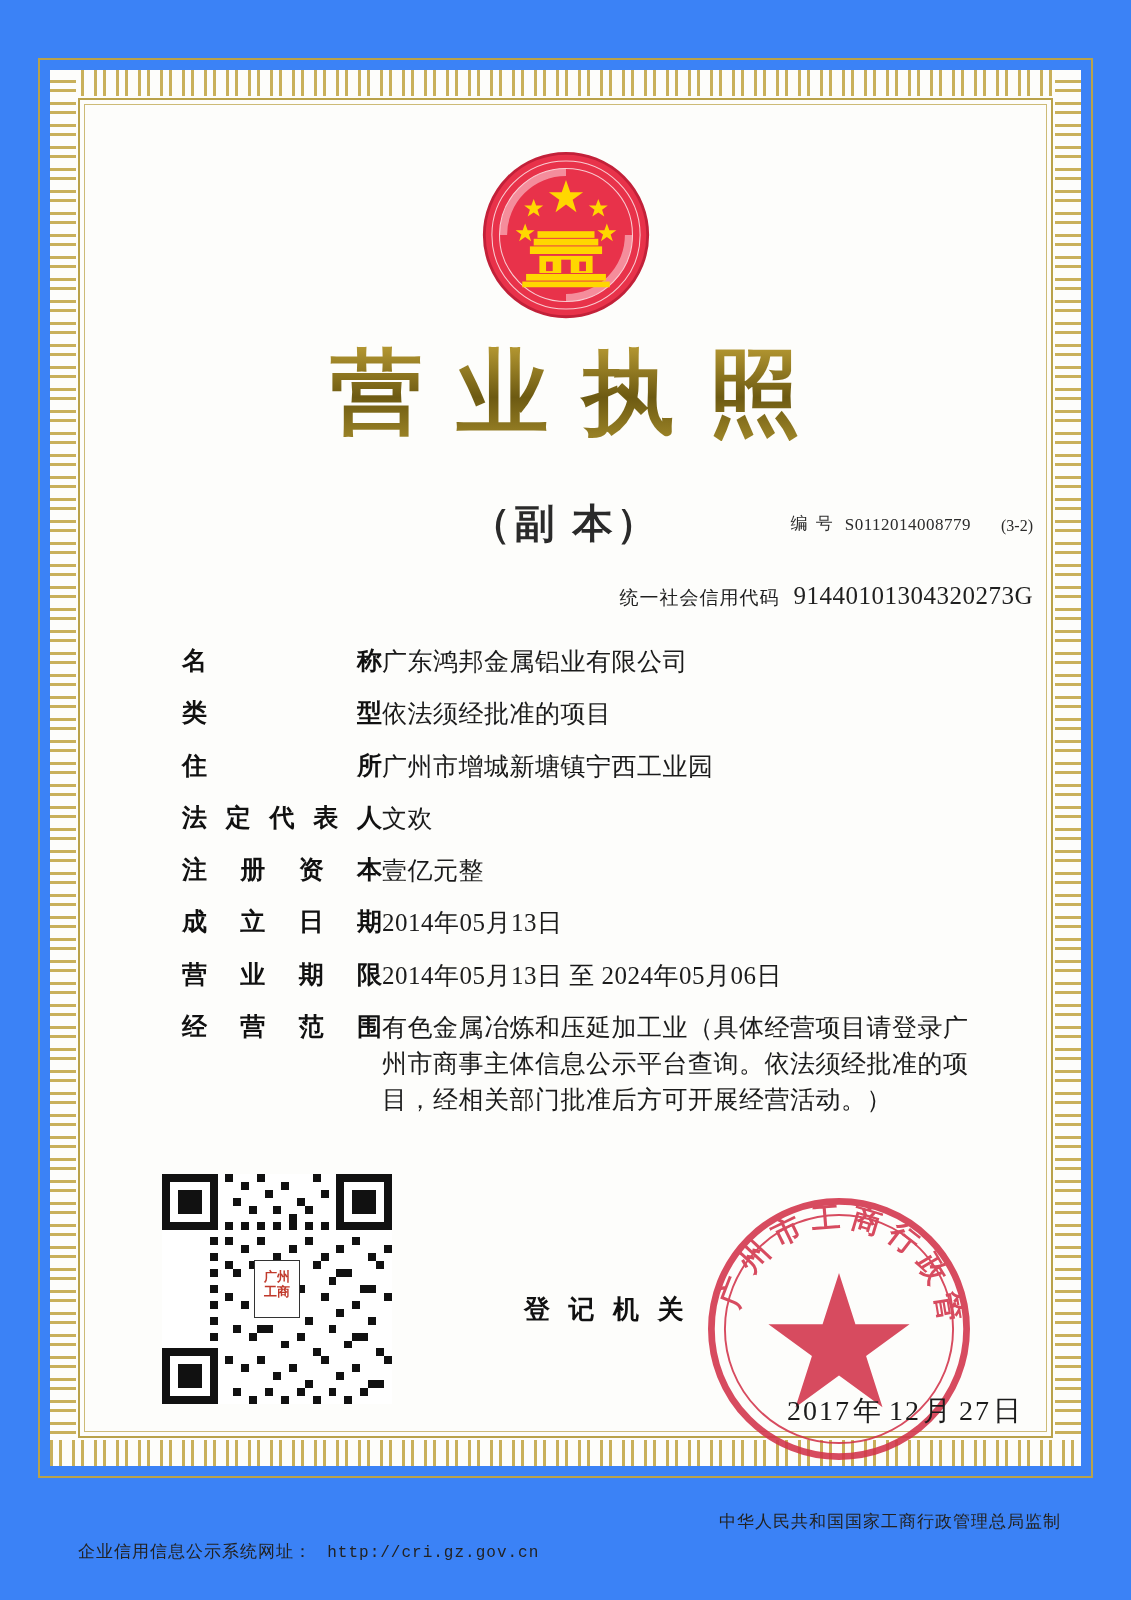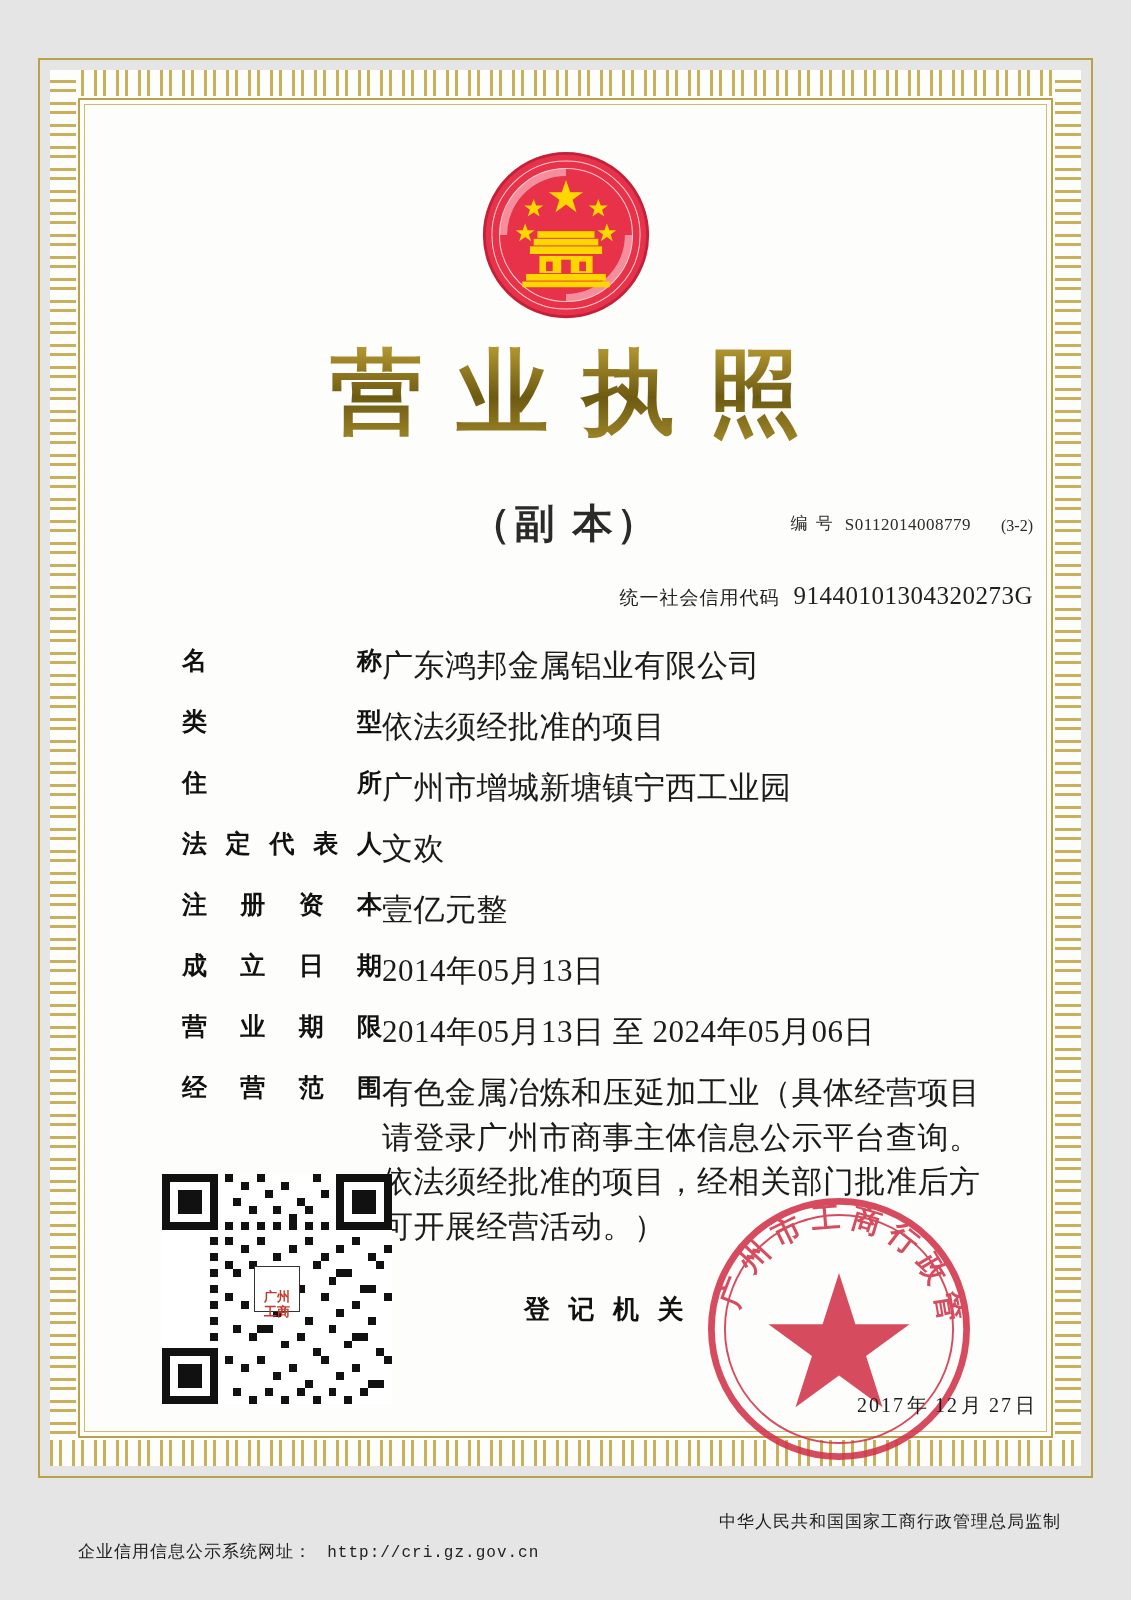--- a/index.html
+++ b/index.html
@@ -14,21 +14,21 @@
     font-family: "Liberation Serif", "DejaVu Serif", serif;
     color: #1a1a1a;
     overflow: hidden;
   }
 
   
   .page {
     position: absolute;
     left: 0; top: 0;
     width: 1131px; height: 1600px;
-    background: #e5e5e5;
+    background: #3b82f6;
   }
   .frame-outer {
     position: absolute;
     left: 38px; top: 58px;
     width: 1055px; height: 1420px;
     border: 2px solid #b9a24a;
     box-sizing: border-box;
   }
   .frame-greek {
     position: absolute;
@@ -186,48 +186,48 @@
     flex: 0 0 200px;
     font-size: 25px;
     font-weight: bold;
     color: #111;
     display: flex;
     justify-content: space-between;
     letter-spacing: 0;
   }
   .field-label span { display: inline-block; }
   .field-value {
-    font-size: 31px;
+    font-size: 25px;
     color: #1b1b1b;
     line-height: 1.45;
     letter-spacing: 0.5px;
     flex: 1;
   }
   .field-value.num { font-family: "Liberation Serif", serif; }
   .field.scope .field-value { max-width: 600px; }
 
   
   .qr {
     position: absolute;
     left: 78px;
     top: 1070px;
     width: 230px; height: 230px;
   }
   .qr-center {
     position: absolute;
     left: 50%; top: 50%;
     transform: translate(-50%, -50%);
-    width: 46px; height: 46px;
+    width: 46px; height: 58px;
     background: #ffffff;
     border: 1px solid #333;
     color: #c0392b;
     font-size: 13px;
     line-height: 15px;
     text-align: center;
-    padding-top: 22px;
+    padding-top: 8px;
     box-sizing: border-box;
     font-weight: bold;
   }
 
   
   .registrar-label {
     position: absolute;
     left: 440px;
     top: 1188px;
     font-size: 26px;
@@ -241,23 +241,23 @@
     position: absolute;
     left: 610px;
     top: 1080px;
     width: 290px; height: 290px;
     opacity: 0.88;
   }
 
   
   .date-row {
     position: absolute;
-    right: 4px;
+    right: 18px;
     top: 1288px;
-    font-size: 20px;
+    font-size: 28px;
     color: #1b1b1b;
     letter-spacing: 2px;
     display: flex;
     align-items: baseline;
     justify-content: space-between;
   }
   .date-row .dnum { font-family: "Liberation Serif", serif; }
   .date-row .dsep { margin: 0 6px 0 2px; }
 
   

